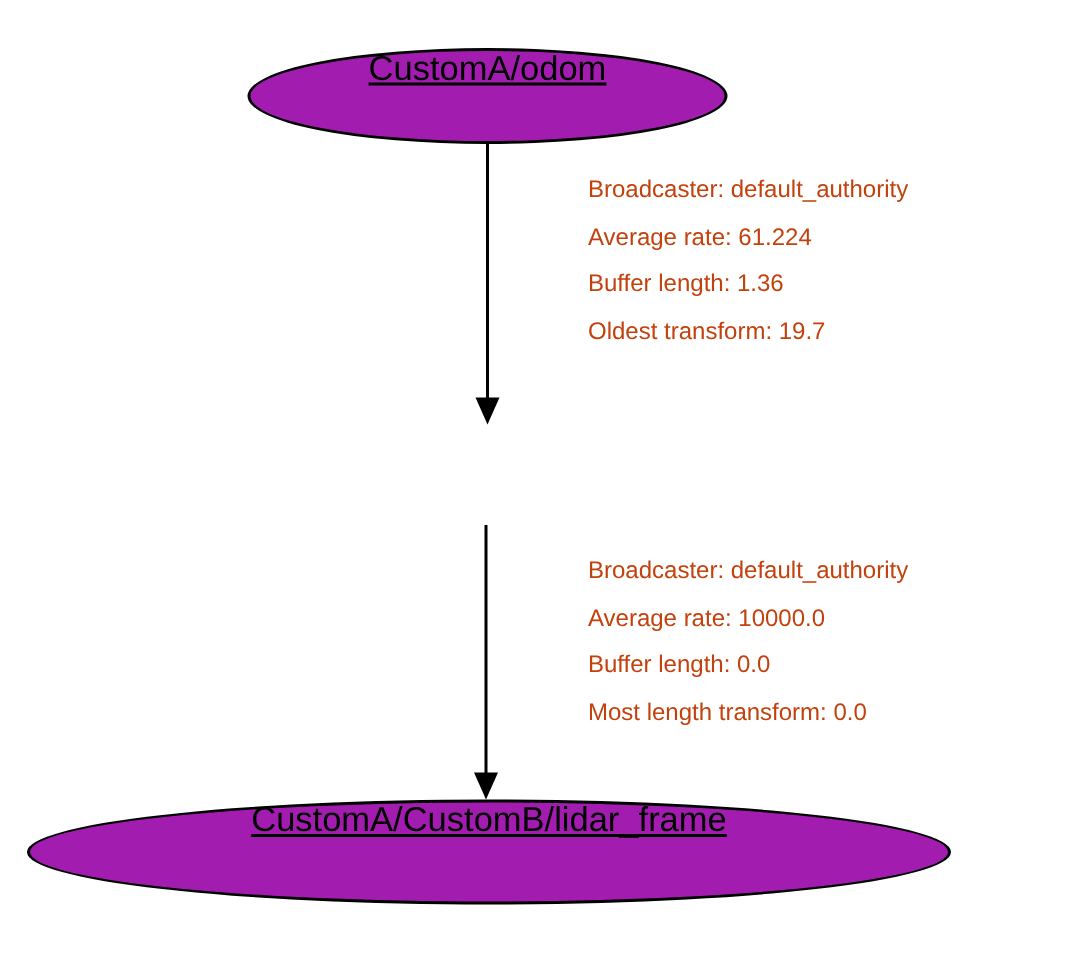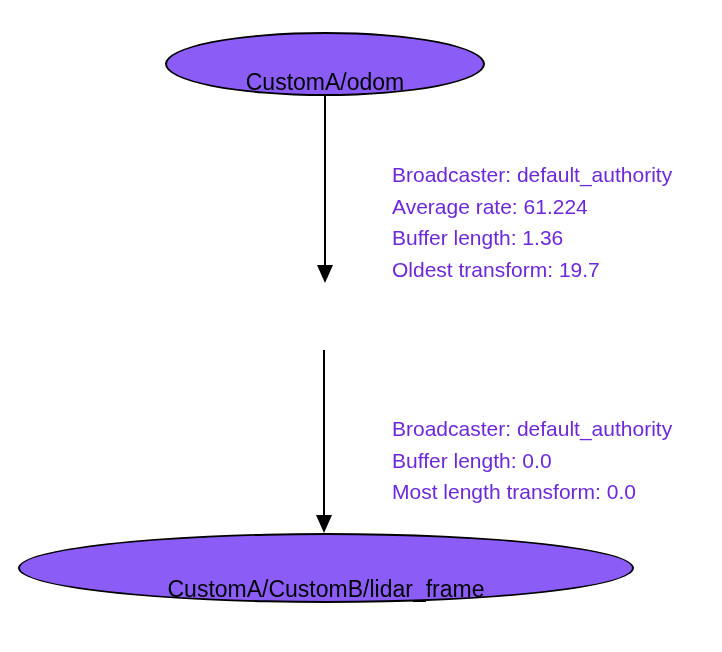--- a/index.html
+++ b/index.html
@@ -14,24 +14,25 @@
     background: #ffffff;
     font-family: "Liberation Sans", sans-serif;
     color: #000000;
     overflow: hidden;
   }
   .node {
     position: absolute;
     box-sizing: border-box;
     border: 2px solid #000000;
     border-radius: 50%;
-    background: #8b5cf6;
+    background: #a21caf;
     display: flex;
-    align-items: flex-end;
+    align-items: flex-start;
     justify-content: center;
+    text-decoration: underline;
   }
   .node-label {
     font-size: 23px;
     line-height: 1;
     white-space: nowrap;
     color: #000000;
   }
   #node-odom      { left: 165px; top: 32px;  width: 320px; height: 64px; }
   #node-base-link { left: 127px; top: 286px; width: 388px; height: 64px; }
   #node-lidar     { left: 18px;  top: 533px; width: 616px; height: 70px; }
@@ -50,25 +51,24 @@
     height: 0;
     border-left: 8px solid transparent;
     border-right: 8px solid transparent;
     border-top: 18px solid #000000;
   }
   #edge1-arrowhead { left: 317px; top: 265px; }
   #edge2-arrowhead { left: 316px; top: 515px; }
 
   .edge-label {
     position: absolute;
-    font-size: 21px;
+    font-size: 16px;
     line-height: 31.7px;
     white-space: nowrap;
-    color: #6d28d9;
-    margin-top: 48px;
+    color: #c2410c;
   }
   #edge1-label { left: 392px; top: 111px; }
   #edge2-label { left: 392px; top: 365px; }
 </style>
 </head>
 <body>
 
 <div class="canvas">
 
   <div class="node" id="node-odom">
@@ -84,20 +84,21 @@
     <div>Buffer length: 1.36</div>
     <div>Oldest transform: 19.7</div>
   </div>
 
 
   <div class="edge-line" id="edge2-line"></div>
   <div class="arrowhead" id="edge2-arrowhead"></div>
 
   <div class="edge-label" id="edge2-label">
     <div>Broadcaster: default_authority</div>
+    <div>Average rate: 10000.0</div>
     <div>Buffer length: 0.0</div>
     <div>Most length transform: 0.0</div>
   </div>
 
   <div class="node" id="node-lidar">
     <span class="node-label">CustomA/CustomB/lidar_frame</span>
   </div>
 
 </div>
 

